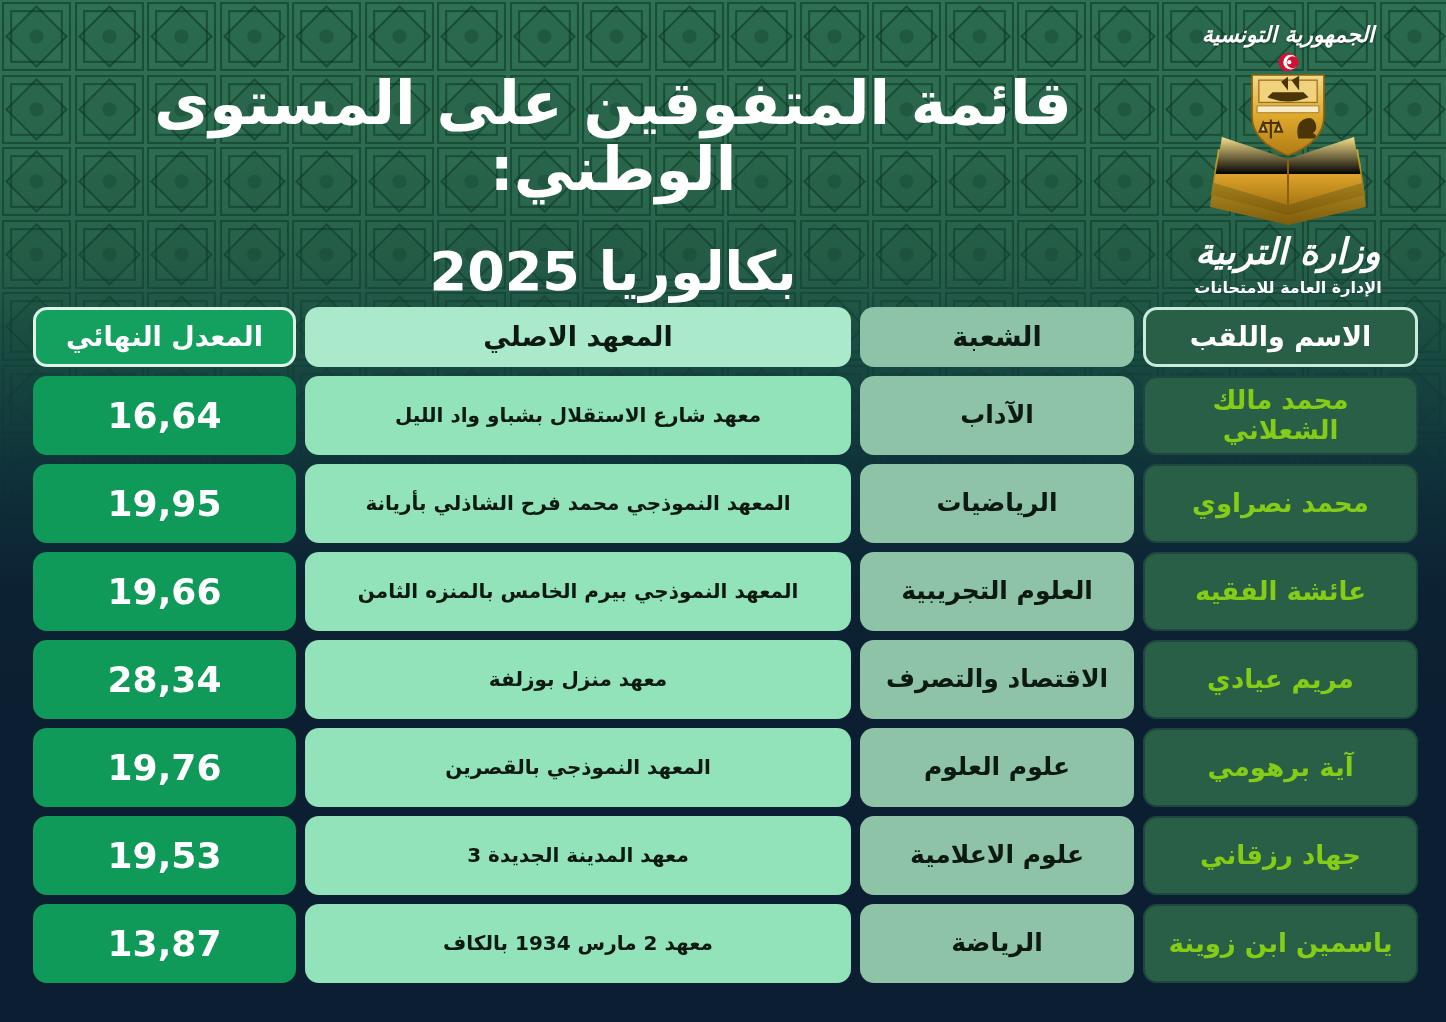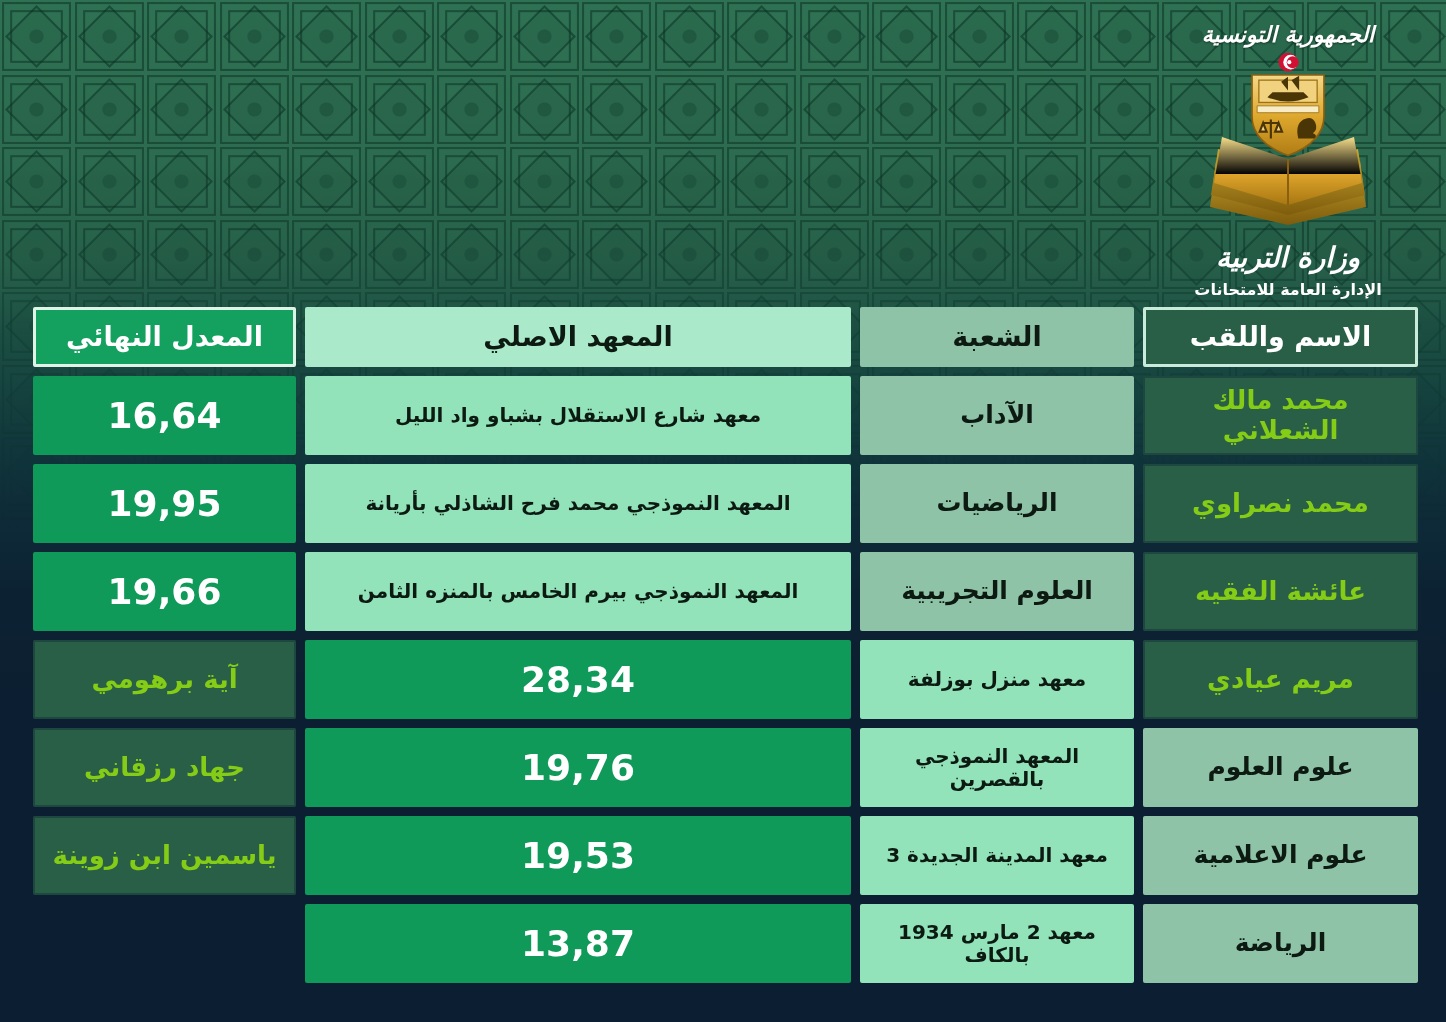--- a/index.html
+++ b/index.html
@@ -27,37 +27,37 @@
   .content{ position:absolute; inset:0; z-index:1; }
 
   
   .titles{ position:absolute; right:260px; left:40px; top:70px; text-align:center; color:#ffffff; }
   .titles h1{ font-size:60px; font-weight:800; line-height:1.1; letter-spacing:0; }
   .titles h2{ font-size:54px; font-weight:800; margin-top:38px; }
 
   
   .logo{ position:absolute; top:22px; right:28px; width:260px; text-align:center; color:#fff; }
   .logo .rep{ font-size:22px; font-weight:700; font-style:italic; text-shadow:0 1px 2px rgba(0,0,0,.4); }
-  .logo .ministry{ font-size:28px; font-weight:800; font-style:italic; margin-top:12px; }
+  .logo .ministry{ font-size:36px; font-weight:800; font-style:italic; margin-top:2px; }
   .logo .admin{ font-size:16px; font-weight:800; margin-top:6px; letter-spacing:0; }
   .logo svg{ display:block; margin:0 auto; }
   .logo .emblem{ margin-top:4px; }
   .logo .book{ margin-top:-26px; }
 
   
   .table{
     position:absolute; left:33px; top:307px; width:1385px;
     display:grid; direction:rtl;
     grid-template-columns:275px 274px 546px 263px; 
     grid-template-rows:60px repeat(7,79px);
     column-gap:9px; row-gap:9px;
   }
   .cell{
     display:flex; align-items:center; justify-content:center;
-    text-align:center; border-radius:2px; padding:0 10px; line-height:1.15;
+    text-align:center; border-radius:14px; padding:0 10px; line-height:1.15;
   }
   .h-name  { background:#2a5f47; color:#ffffff; font-size:27px; font-weight:800; border:3px solid #c9ecda; }
   .h-sec   { background:#8fc3a8; color:#0d1a12; font-size:27px; font-weight:800; }
   .h-inst  { background:#abe9cb; color:#0d1a12; font-size:27px; font-weight:800; }
   .h-score { background:#14a160; color:#ffffff; font-size:27px; font-weight:800; border:3px solid #def4e7; }
 
   .c-name  { background:#2a5f47; color:#84cc16; font-size:26px; font-weight:800; box-shadow:inset 0 0 0 2px rgba(10,30,48,.35); }
   .c-sec   { background:#8fc3a8; color:#0d1a12; font-size:25px; font-weight:800; }
   .c-inst  { background:#92e2ba; color:#0d1a12; font-size:20px; font-weight:800; }
   .c-score { background:#0f9a59; color:#ffffff; font-size:36px; font-weight:800; }
@@ -1075,20 +1075,24 @@
         <polygon points="84,36 154,16 161,62 84,82" fill="url(#gold3)"></polygon>
         <polygon points="84,26 18,4 10,50 84,72" fill="url(#gold2)"></polygon>
         <polygon points="84,26 150,4 158,50 84,72" fill="url(#gold2)"></polygon>
         <line x1="84" y1="26" x2="84" y2="72" stroke="#8a5f12" stroke-width="2"></line>
       </svg>
 
       <div class="ministry">وزارة التربية</div>
       <div class="admin">الإدارة العامة للامتحانات</div>
     </div>
 
+    <div class="titles">
+      <h1>قائمة المتفوقين على المستوى الوطني:</h1>
+      <h2>بكالوريا 2025</h2>
+    </div>
 
     <div class="table">
       <div class="cell h-name">الاسم واللقب</div>
       <div class="cell h-sec">الشعبة</div>
       <div class="cell h-inst">المعهد الاصلي</div>
       <div class="cell h-score">المعدل النهائي</div>
 
       <div class="cell c-name">محمد مالك الشعلاني</div>
       <div class="cell c-sec">الآداب</div>
       <div class="cell c-inst">معهد شارع  الاستقلال بشباو واد الليل</div>
@@ -1098,20 +1102,21 @@
       <div class="cell c-sec">الرياضيات</div>
       <div class="cell c-inst">المعهد النموذجي محمد فرح الشاذلي بأريانة</div>
       <div class="cell c-score">19,95</div>
 
       <div class="cell c-name">عائشة الفقيه</div>
       <div class="cell c-sec">العلوم التجريبية</div>
       <div class="cell c-inst">المعهد النموذجي بيرم الخامس بالمنزه الثامن</div>
       <div class="cell c-score">19,66</div>
 
       <div class="cell c-name">مريم عيادي</div>
+      <div class="cell c-sec">الاقتصاد والتصرف</div>
       <div class="cell c-inst">معهد منزل بوزلفة</div>
       <div class="cell c-score">28,34</div>
 
       <div class="cell c-name">آية برهومي</div>
       <div class="cell c-sec">علوم العلوم</div>
       <div class="cell c-inst">المعهد النموذجي بالقصرين</div>
       <div class="cell c-score">19,76</div>
 
       <div class="cell c-name">جهاد رزقاني</div>
       <div class="cell c-sec">علوم الاعلامية</div>

